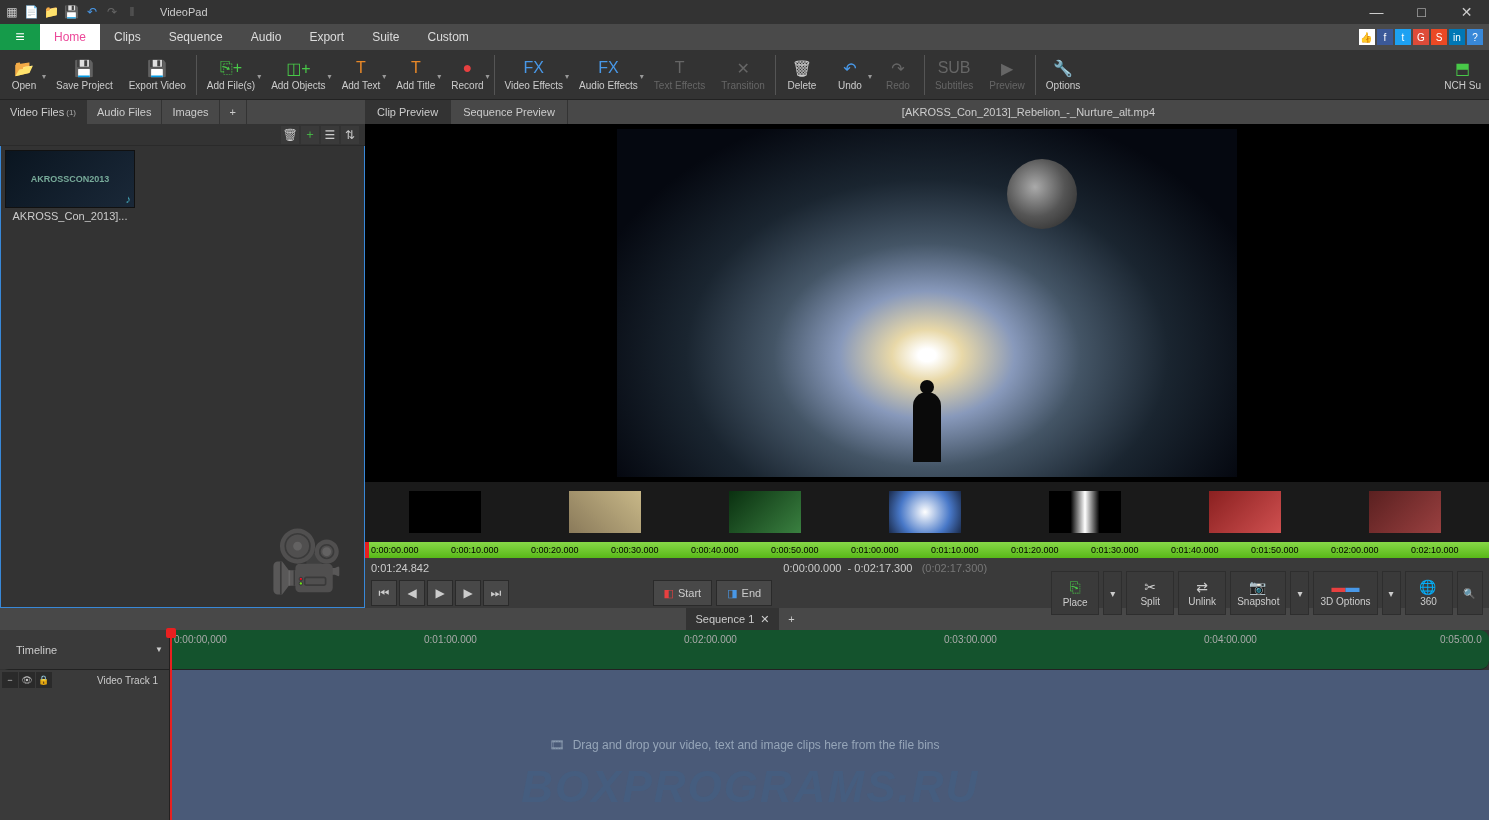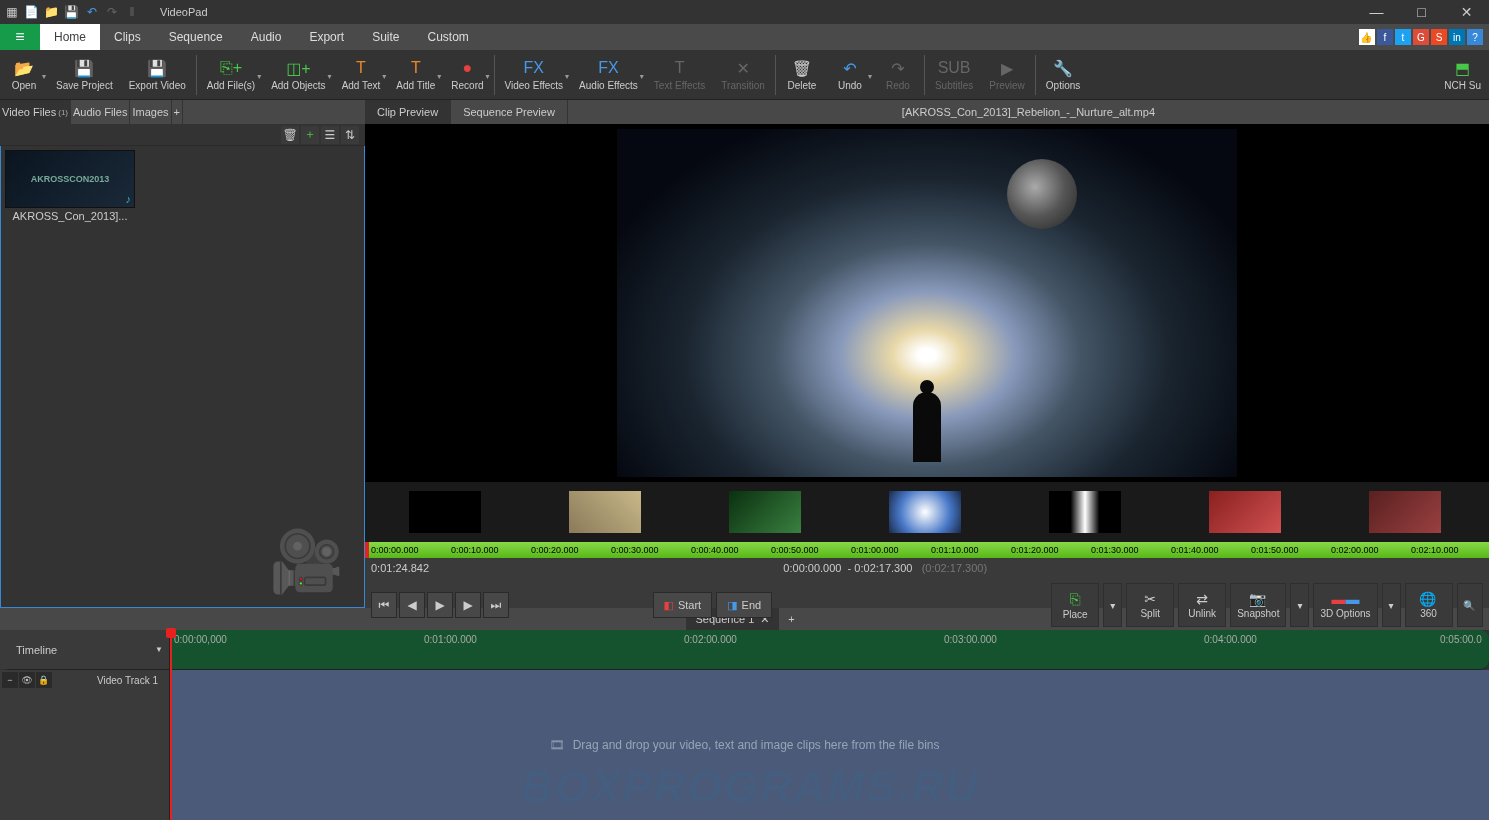--- a/index.html
+++ b/index.html
@@ -11,39 +11,39 @@
 .titlebar-icons span { width: 16px; height: 16px; display: flex; align-items: center; justify-content: center; font-size: 12px; }
 .titlebar-title { margin-left: 16px; color: #ccc; }
 .titlebar-spacer { flex: 1; }
 .win-controls { display: flex; }
 .win-controls div { width: 45px; height: 24px; display: flex; align-items: center; justify-content: center; color: #ccc; font-size: 14px; }
 
 
 .mainmenu { height: 26px; background: #4a4a4a; display: flex; align-items: stretch; }
 .hamburger { width: 40px; background: #159b4a; display: flex; align-items: center; justify-content: center; color: #fff; font-size: 16px; }
 .menu-item { padding: 0 14px; display: flex; align-items: center; color: #ddd; font-size: 12px; }
-.menu-item.active { background: #fff; color: #404040; }
+.menu-item.active { background: #fff; color: #ec4899; }
 .menu-spacer { flex: 1; }
 .social { display: flex; align-items: center; gap: 2px; padding-right: 6px; }
 .social span { width: 16px; height: 16px; display:flex; align-items:center; justify-content:center; font-size:10px; color:#fff; }
 
 
 .toolbar { height: 50px; background: #333; display: flex; align-items: center; border-bottom: 1px solid #222; }
 .tool-btn { display: flex; flex-direction: column; align-items: center; justify-content: center; padding: 2px 8px; height: 48px; min-width: 48px; color: #ccc; font-size: 10px; gap:2px; position:relative; }
 .tool-btn.disabled { color: #666; }
 .tool-icon { width: 20px; height: 20px; display: flex; align-items: center; justify-content: center; font-size: 16px; }
 .tool-sep { width: 1px; height: 40px; background: #555; margin: 0 2px; }
 .tool-btn .arrow { position:absolute; right:2px; bottom:18px; font-size:8px; color:#999; }
 .tool-spacer { flex:1; }
 
 
 .main-area { height: 508px; display: flex; }
 .bins { width: 416px; background: #333; display:flex; flex-direction:column; }
 .bin-tabs { height: 24px; background: #484848; display: flex; align-items: stretch; }
-.bin-tab { padding: 0 2px; display:flex; align-items:center; font-size:11px; border-right:1px solid #333; }
+.bin-tab { padding: 0 10px; display:flex; align-items:center; font-size:11px; border-right:1px solid #333; }
 .bin-tab.active { background: #333; }
 .bin-tab sup { font-size:8px; margin-left:2px; color:#aaa; }
 .bin-tools { height: 22px; display:flex; justify-content:flex-end; align-items:center; gap:2px; padding-right:6px; background:#333; border-bottom:1px solid #2a2a2a;}
 .bin-tools span { width:18px; height:18px; display:flex; align-items:center; justify-content:center; font-size:12px; background:#3a3a3a;}
 .bin-content { flex:1; background:#333; padding:4px; position:relative; border:1px solid #3888d8; border-top:none;}
 .clip-item { width:130px; }
 .clip-thumb { width:130px; height:58px; background:linear-gradient(135deg,#0a1520,#1a2838); border:1px solid #111; display:flex; align-items:center; justify-content:center; color:#7a9; font-size:9px; font-weight:bold; text-align:center; position:relative;}
 .clip-thumb::after { content:"♪"; position:absolute; right:3px; bottom:2px; color:#4ab; font-size:11px;}
 .clip-label { color:#ccc; font-size:11px; text-align:center; margin-top:2px; overflow:hidden; text-overflow:ellipsis; white-space:nowrap;}
 .camera-bg { position:absolute; right:20px; bottom:10px; font-size:60px; color:#444; }
@@ -65,21 +65,21 @@
 .tb1 { background:linear-gradient(45deg,#8a7a5a,#c8b888);}
 .tb2 { background:linear-gradient(135deg,#0a3010,#3a8040);}
 .tb3 { background:radial-gradient(circle,#fff,#4878c8 60%,#1a2a4a);}
 .tb4 { background:linear-gradient(90deg,#000 30%,#fff 50%,#000 70%);}
 .tb5 { background:linear-gradient(135deg,#8a2020,#d05050);}
 .tb6 { background:linear-gradient(135deg,#5a2020,#9a4040);}
 
 .clip-timeline { height:16px; background:linear-gradient(#88d848,#58b818); display:flex; color:#000; font-size:9px; align-items:center; position:relative; border-left:4px solid #e82020;}
 .clip-timeline span { flex-shrink:0; width:80px; text-align:left; padding-left:2px;}
 
-.controls-bar { height:50px; background:#3a3a3a; display:flex; align-items:center; padding:0 4px; gap:16px;justify-content:space-between; }
+.controls-bar { height:50px; background:#3a3a3a; display:flex; align-items:center; padding:0 4px; gap:4px;justify-content:space-between; }
 .transport { display:flex; gap:2px; }
 .transport button { width:26px; height:26px; background:#484848; border:1px solid #2a2a2a; color:#ccc; display:flex; align-items:center; justify-content:center; font-size:12px;}
 .se-btn { height:26px; padding:0 10px; background:#484848; border:1px solid #2a2a2a; color:#ccc; display:flex; align-items:center; gap:4px; font-size:11px;}
 .ctrl-btn { display:flex; flex-direction:column; align-items:center; justify-content:center; height:44px; min-width:48px; background:#3a3a3a; color:#ccc; font-size:10px; gap:1px; border:1px solid #2e2e2e; padding:0 6px;}
 
 
 .seq-area { height:212px; background:#333; display:flex; flex-direction:column;}
 .seq-tabs { height:22px; background:#484848; display:flex; align-items:stretch;justify-content:center;}
 .seq-tab { padding:0 10px; display:flex; align-items:center; gap:6px; font-size:11px; background:#333;}
 .seq-add { width:24px; display:flex; align-items:center; justify-content:center; background:#484848;}

